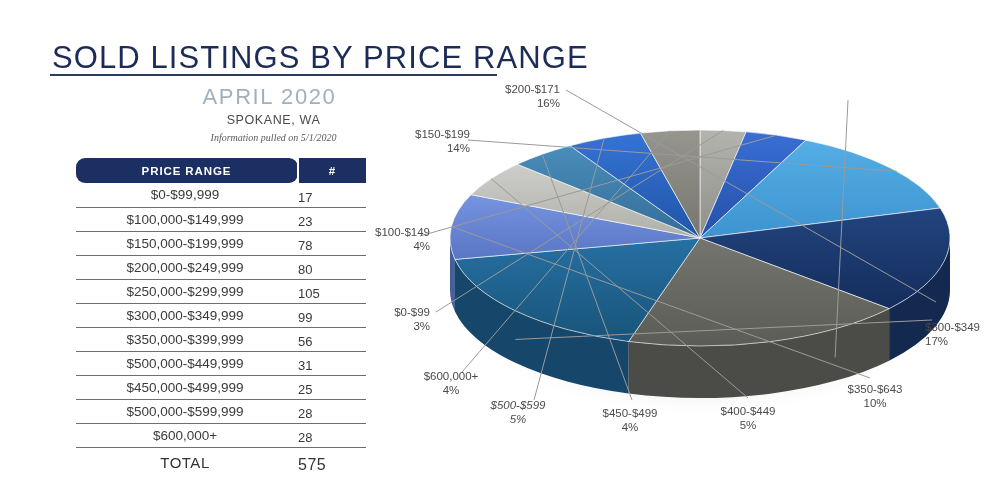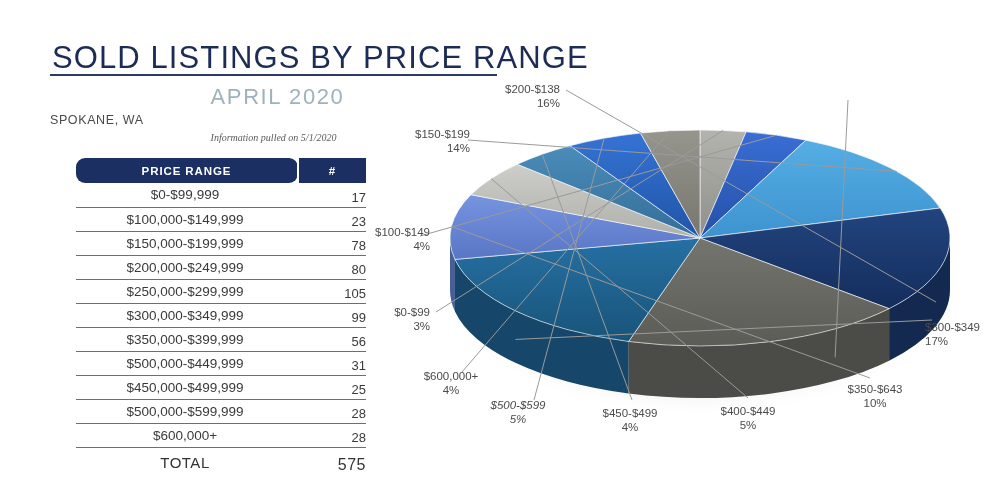--- a/index.html
+++ b/index.html
@@ -17,27 +17,27 @@
   #page-title {
     position: absolute; left: 52px; top: 40px;
     font-size: 31px; letter-spacing: 1.1px;
     color: #1c2c56; font-weight: 400; white-space: nowrap;
   }
   #title-rule {
     position: absolute; left: 50px; top: 74px; width: 447px; height: 2px;
     background: #2c3b66;
   }
   #subtitle-month {
-    position: absolute; left: 54px; top: 84px; width: 447px;
+    position: absolute; left: 46px; top: 84px; width: 447px;
     text-align: center; font-size: 22px; letter-spacing: 1.6px;
     color: #9fb1bd; font-weight: 400;
   }
   #subtitle-city {
     position: absolute; left: 50px; top: 113px; width: 447px;
-    font-size: 12.5px; letter-spacing: 0.6px;
+    text-align: center; font-size: 12.5px; letter-spacing: 0.6px;
     color: #4a4a4a;
   }
   #subtitle-note {
     position: absolute; left: 50px; top: 132px; width: 447px;
     text-align: center; font-size: 10px; color: #5b5b5b;
     font-family: "Liberation Serif", serif; font-style: italic;
   }
 
   
   #price-table {
@@ -50,21 +50,21 @@
     height: 25px; text-align: center; vertical-align: middle;
   }
   #price-table th.th-range { width: 222px; border-right: 2px solid #ffffff; border-radius: 9px; }
   #price-table th.th-count { width: 68px; }
   #price-table td {
     font-size: 13.5px; color: #3a3a3a;
     height: 24px; vertical-align: middle;
     border-bottom: 1px solid #6e6e6e;
   }
   #price-table td.c-range { text-align: center; padding-right: 4px; }
-  #price-table td.c-count { text-align: right; padding-top: 5px; font-size: 13px; }
+  #price-table td.c-count { text-align: left; padding-top: 5px; font-size: 13px; }
   #price-table tr.total-row td {
     border-bottom: none; font-size: 15px; color: #333;
     height: 30px; letter-spacing: 0.5px;
   }
   #price-table tr.total-row td.c-count { font-size: 16px; }
 
   
   #chart-area { position: absolute; left: 370px; top: 0; width: 630px; height: 480px; }
   #pie-svg { position: absolute; left: 0; top: 0; }
 
@@ -235,21 +235,21 @@
           <path d="M 300.0222917787569 130.77925612029503 L 92 372" stroke="#9a9a9a" stroke-width="1" fill="none"></path>
           <path d="M 234.17142221360749 138.2492601541657 L 164 400" stroke="#9a9a9a" stroke-width="1" fill="none"></path>
           <path d="M 172.22801391848674 154.22318060392269 L 262 400" stroke="#9a9a9a" stroke-width="1" fill="none"></path>
           <path d="M 121.14194784040853 178.64390106389345 L 378 398" stroke="#9a9a9a" stroke-width="1" fill="none"></path>
           <path d="M 81.41753061494006 226.51533127278853 L 500 378" stroke="#9a9a9a" stroke-width="1" fill="none"></path>
           <path d="M 145.43734202914627 339.44886242601797 L 562 320" stroke="#9a9a9a" stroke-width="1" fill="none"></path>
         </g>
     </svg>
 
     <div class="pie-label lbl-r" style="left:70px; top:82px; width:120px;">
-      <span class="lbl-name">$200-$138</span>
+      <span class="lbl-name">$200-$171</span>
       <span class="lbl-pct">16%</span>
     </div>
     <div class="pie-label lbl-r" style="left:-20px; top:127px; width:120px;">
       <span class="lbl-name">$150-$199</span>
       <span class="lbl-pct">14%</span>
     </div>
     <div class="pie-label lbl-r" style="left:-60px; top:225px; width:120px;">
       <span class="lbl-name">$100-$149</span>
       <span class="lbl-pct">4%</span>
     </div>

